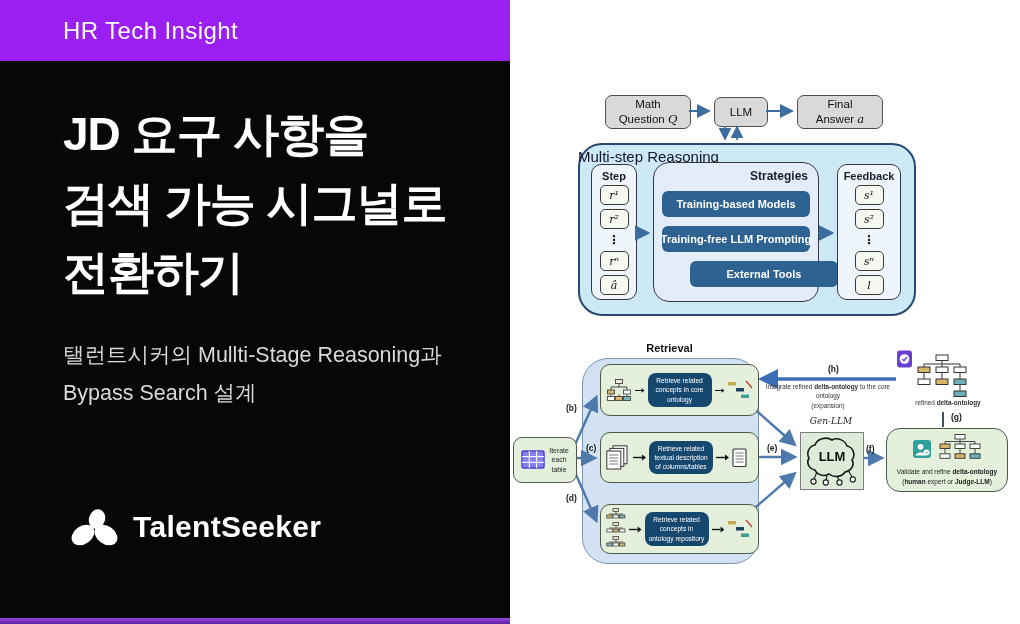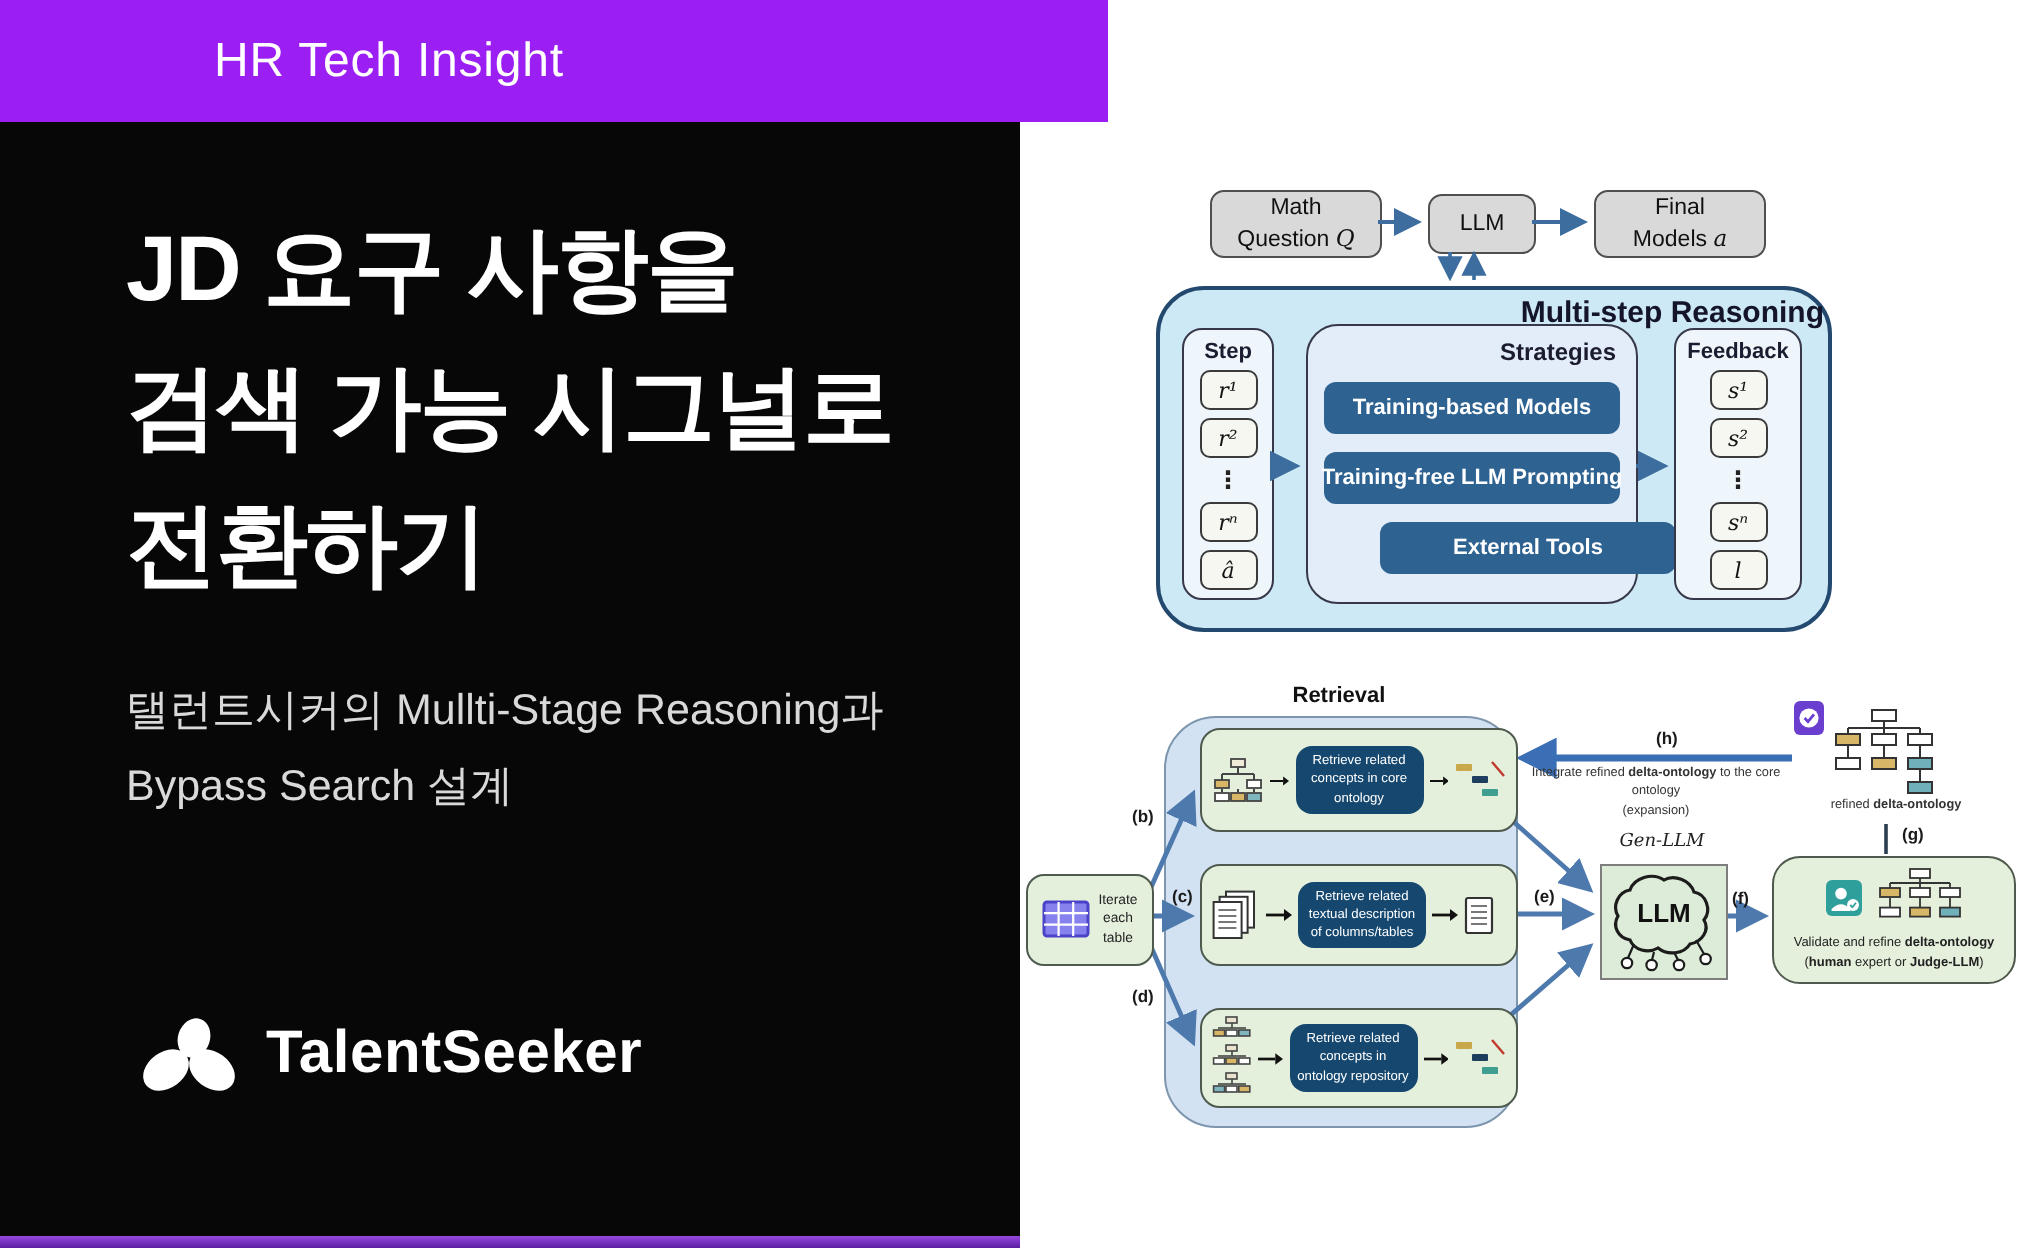--- a/index.html
+++ b/index.html
@@ -2,39 +2,39 @@
 <html><head>
 <meta charset="utf-8">
 <style>
   html,body{margin:0;padding:0;}
   body{width:1020px;height:624px;position:relative;overflow:hidden;background:#ffffff;
        font-family:"Liberation Sans","DejaVu Sans",sans-serif;}
   .abs{position:absolute;}
 
   
   .left-panel{left:0;top:0;width:510px;height:624px;background:#070707;}
-  .banner{left:0;top:0;width:510px;height:61px;background:#9b1ff2;display:flex;align-items:center;padding-left:44px;}
+  .banner{left:0;top:0;width:510px;height:61px;background:#9b1ff2;display:flex;align-items:center;}
   .banner-text{margin-left:63px;color:#fff;font-size:24px;font-weight:500;letter-spacing:.4px;}
   .main-title{left:63px;top:100px;width:440px;color:#fff;font-size:46px;font-weight:700;
               line-height:69px;letter-spacing:-1px;}
   .subtitle{left:63px;top:336px;width:420px;color:#d9d9d9;font-size:21.5px;font-weight:400;line-height:38px;}
   .logo{left:70px;top:506px;display:flex;align-items:center;gap:13px;}
   .logo-text{color:#fff;font-size:30px;font-weight:600;letter-spacing:.3px;}
   .accent-bar{left:0;top:618px;width:510px;height:6px;background:linear-gradient(180deg,#9747e0,#5a1fa0);}
 
   
   .fig1{left:575px;top:88px;width:340px;height:230px;}
   .gbox{position:absolute;background:#d9d9d9;border:1.6px solid #4f4f4f;border-radius:7px;
         display:flex;flex-direction:column;align-items:center;justify-content:center;
         font-size:11.5px;font-weight:500;color:#111;line-height:1.28;text-align:center;}
   .mi{font-family:"DejaVu Serif","Liberation Serif",serif;font-style:italic;}
   .f1-outer{position:absolute;left:3px;top:55px;width:334px;height:169px;background:#cde9f6;
             border:2px solid #24496e;border-radius:24px;}
-  .f1-title{position:absolute;left:3px;top:60px;width:334px;text-align:right;
-            font-size:15px;font-weight:700;color:#14142b;}
+  .f1-title{position:absolute;left:3px;top:60px;width:334px;text-align:left;
+            font-size:15px;font-weight:400;color:#14142b;}
   .panel{position:absolute;border:1.5px solid #37374a;border-radius:10px;background:#eef6fb;
          display:flex;flex-direction:column;align-items:center;}
   .panel-label{font-size:11px;font-weight:700;color:#1c1c30;margin:5px 0 3px 0;}
   .sitem{width:27px;height:20px;background:#f7f7f1;border:1.4px solid #3a3a3a;border-radius:5px;
          display:flex;align-items:center;justify-content:center;font-size:11px;color:#111;margin-bottom:4px;}
   .sdots{height:14px;display:flex;align-items:center;justify-content:center;font-size:12px;
          font-weight:700;color:#222;margin-bottom:4px;}
   .strat-panel{position:absolute;left:78px;top:74px;width:164px;height:138px;background:#e3edf9;
                border:1.5px solid #37374a;border-radius:16px;}
   .strat-label{position:absolute;left:0;top:6px;width:164px;text-align:center;
@@ -106,21 +106,21 @@
 
   <div class="gbox" style="left:30px;top:7px;width:84px;height:32px;">
     <div><span>Math</span></div>
     <div><span>Question </span><span class="mi">Q</span></div>
   </div>
   <div class="gbox" style="left:139px;top:9px;width:52px;height:28px;">
     <div>LLM</div>
   </div>
   <div class="gbox" style="left:222px;top:7px;width:84px;height:32px;">
     <div><span>Final</span></div>
-    <div><span>Models </span><span class="mi">a</span></div>
+    <div><span>Answer </span><span class="mi">a</span></div>
   </div>
 
   <div class="f1-outer"></div>
   <div class="f1-title">Multi-step Reasoning</div>
 
   <div class="panel" style="left:16px;top:76px;width:44px;height:134px;">
     <div class="panel-label">Step</div>
     <div class="sitem mi">r¹</div>
     <div class="sitem mi">r²</div>
     <div class="sdots">⋮</div>

